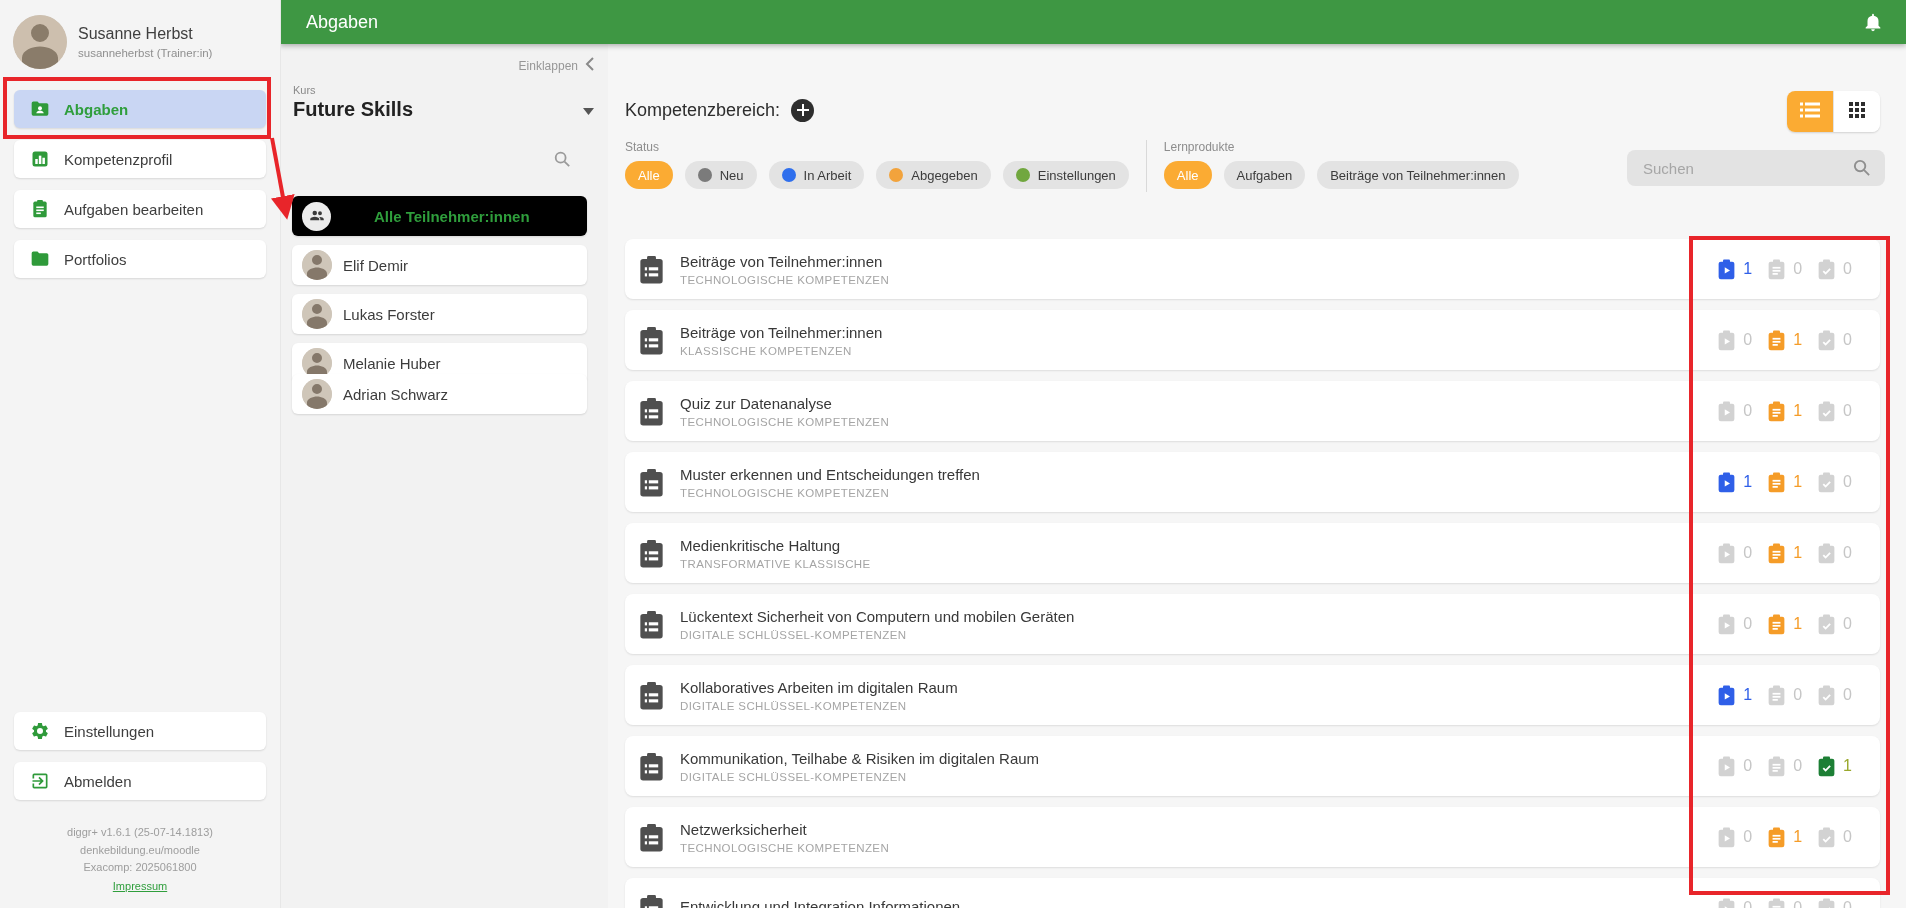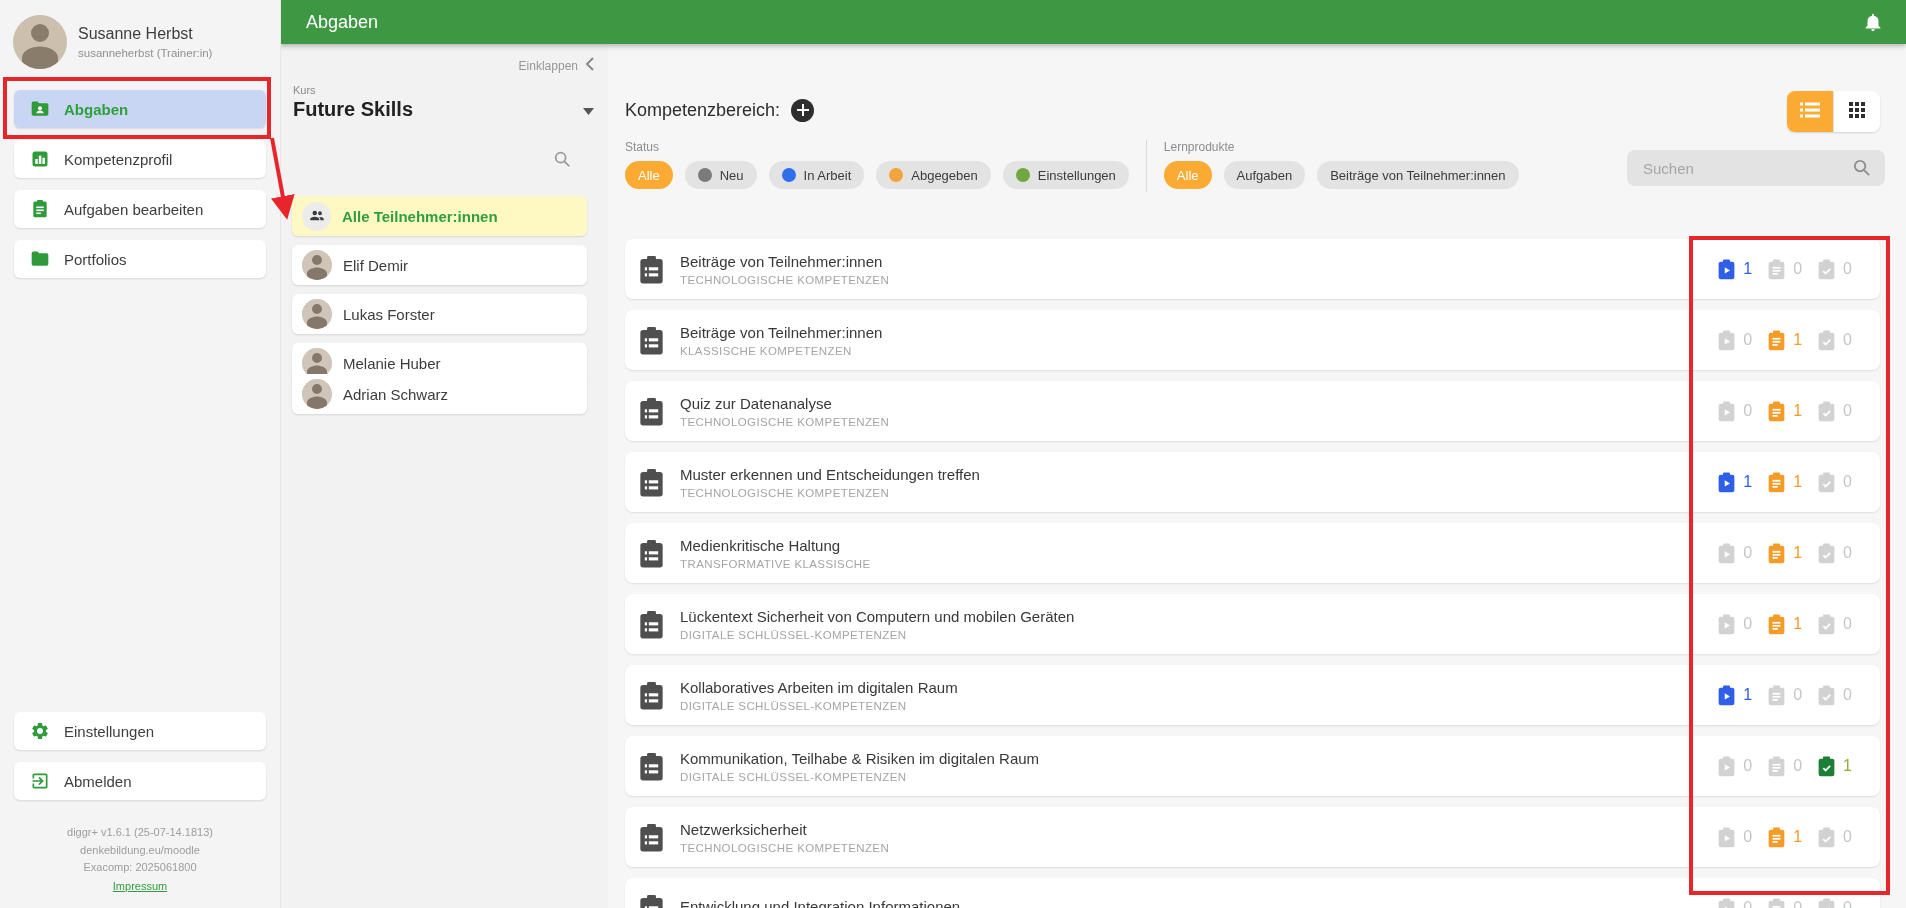--- a/index.html
+++ b/index.html
@@ -41,21 +41,21 @@
   .course-row{position:absolute;left:13px;top:54px;right:14px;display:flex;align-items:center;
               justify-content:space-between;cursor:pointer;}
   .course-name{font-size:20px;font-weight:bold;color:#222;}
   .p-search{position:absolute;left:12px;top:96px;width:295px;height:38px;background:#e4e4e4;border:none;
             border-radius:6px;font-size:15px;color:#555;padding:0 38px 0 14px;box-sizing:border-box;outline:none;
             font-family:"Liberation Sans",sans-serif;}
   .p-search::placeholder{color:#ababab;}
   .p-search-icon{position:absolute;left:273px;top:106px;}
   .plist-item{position:absolute;left:12px;width:295px;height:40px;background:#fff;border-radius:6px;
               box-shadow:0 1px 2px rgba(0,0,0,.12);display:flex;align-items:center;cursor:pointer;}
-  .plist-item.active{background:#fef9c3;}
+  .plist-item.active{background:#000000;gap:32px;}
   .plist-item.active .p-name{color:#2f9e3c;font-weight:bold;}
   .people-circle{width:29px;height:29px;border-radius:50%;background:#ececec;display:inline-flex;
                  align-items:center;justify-content:center;margin:0 11px 0 10px;flex:0 0 auto;}
   .p-avatar{width:30px;height:30px;margin:0 11px 0 10px;}
   .p-name{font-size:15px;color:#3c3c3c;}
 
   
   .main{position:absolute;left:608px;top:44px;right:0;bottom:0;background:#f6f6f6;overflow:hidden;}
   .section-header{position:absolute;left:17px;top:55px;display:flex;align-items:center;gap:11px;}
   .section-title{font-size:18px;color:#2d2d2d;}

